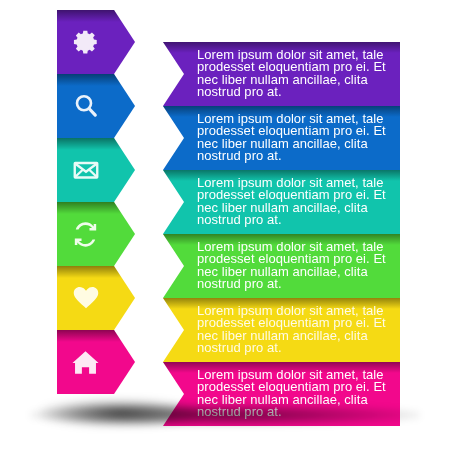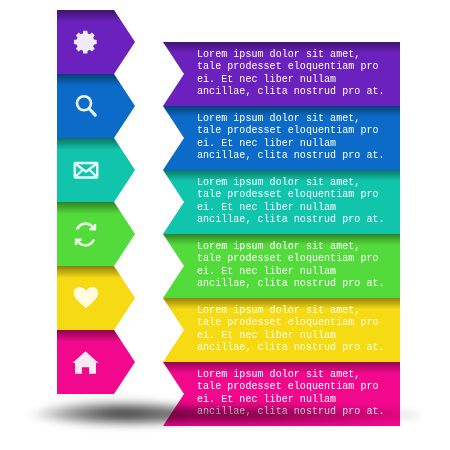--- a/index.html
+++ b/index.html
@@ -65,24 +65,24 @@
     display:flex;align-items:center;justify-content:center;
   }
   .icon-wrap svg{display:block;}
 
   
   .body-text{
     position:absolute;
     left:34px; top:7px;
     width:190px;
     color:#ffffff;
-    font-size:10px;
+    font-size:13px;
     line-height:12.4px;
     letter-spacing:0.05px;
-    font-family:Liberation Mono, monospace;
+    font-family:Liberation Sans, sans-serif;
   }
   .right-panel.pale .body-text{color:#fffbe6;}
 </style>
 </head>
 <body>
 
 <div id="stage">
 
   <div class="row" style="top:10px;">
     <div class="left-panel" style="background:#6B21BE;">

